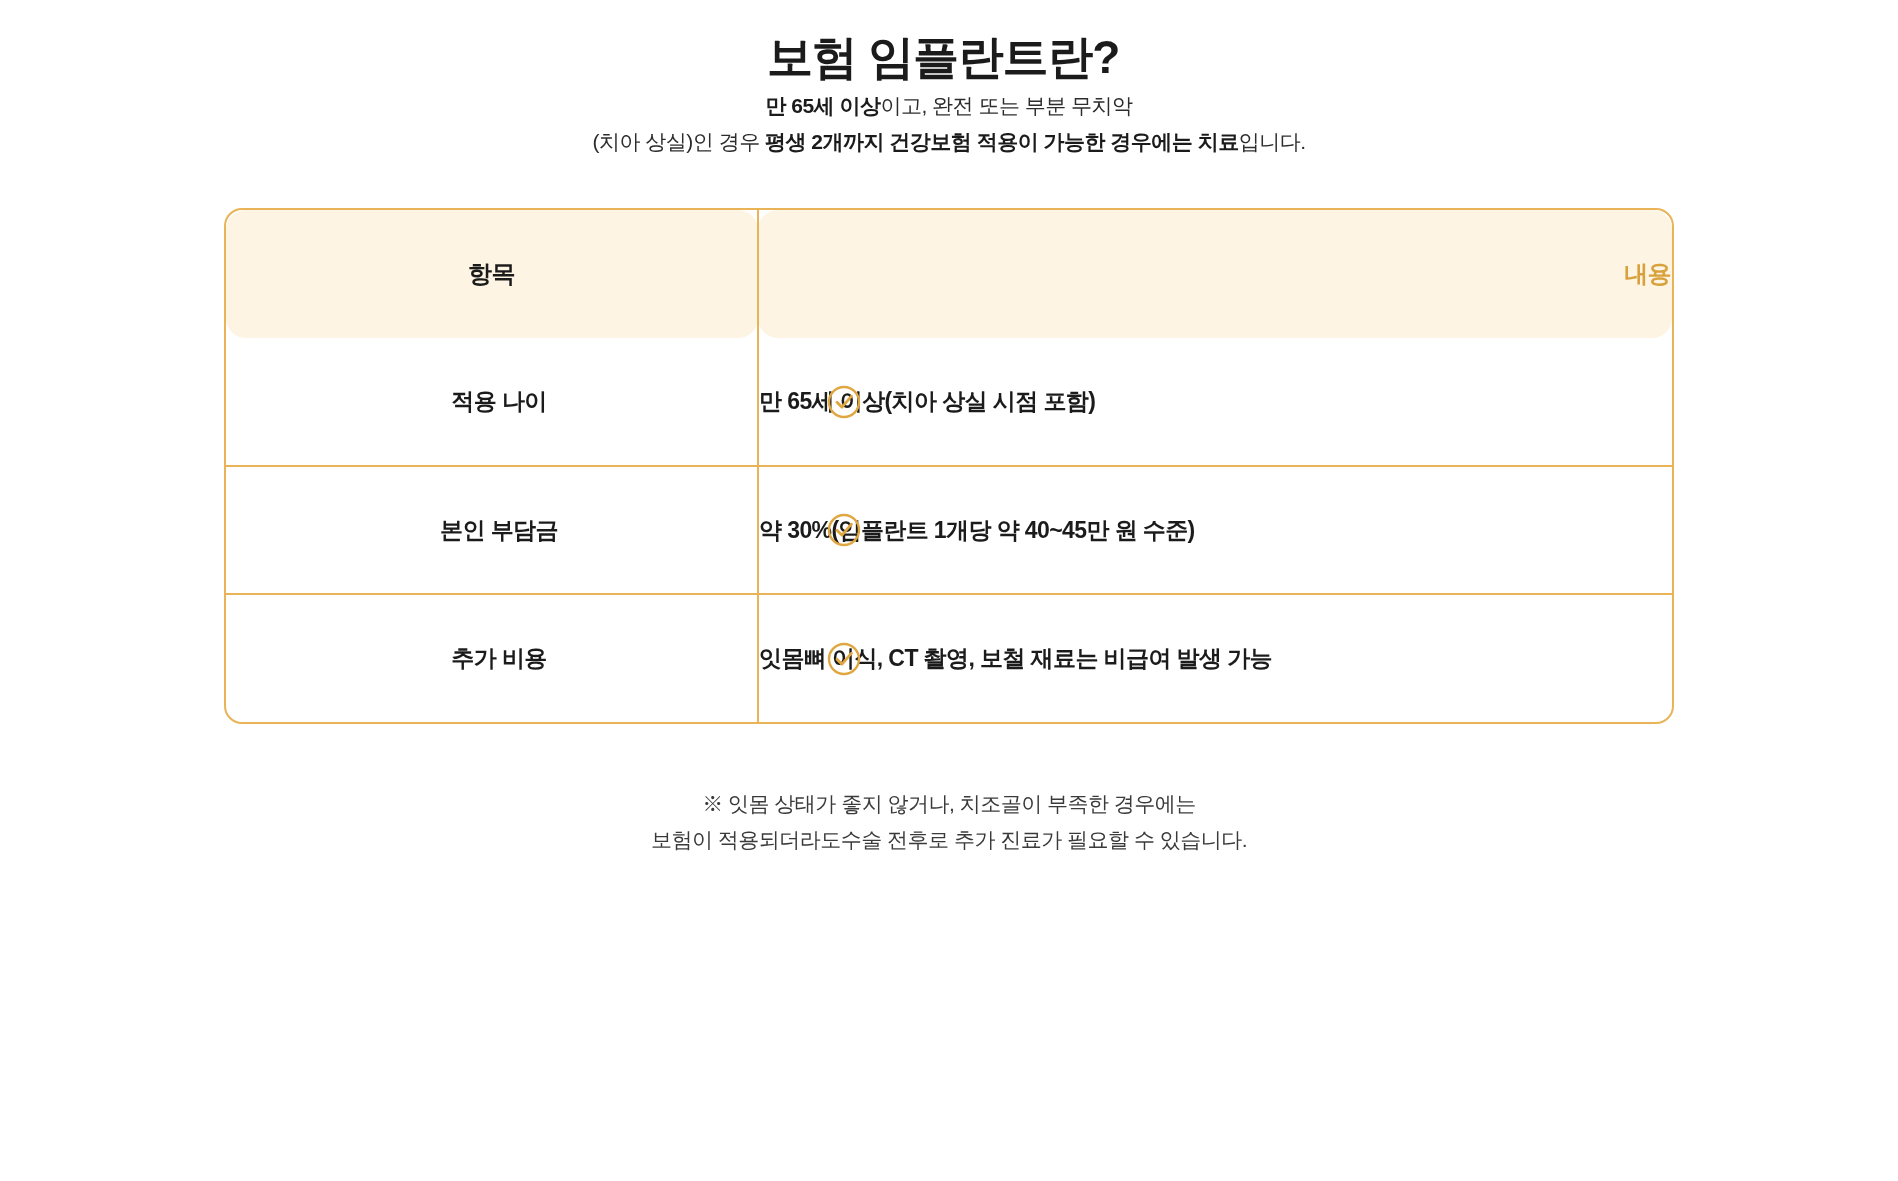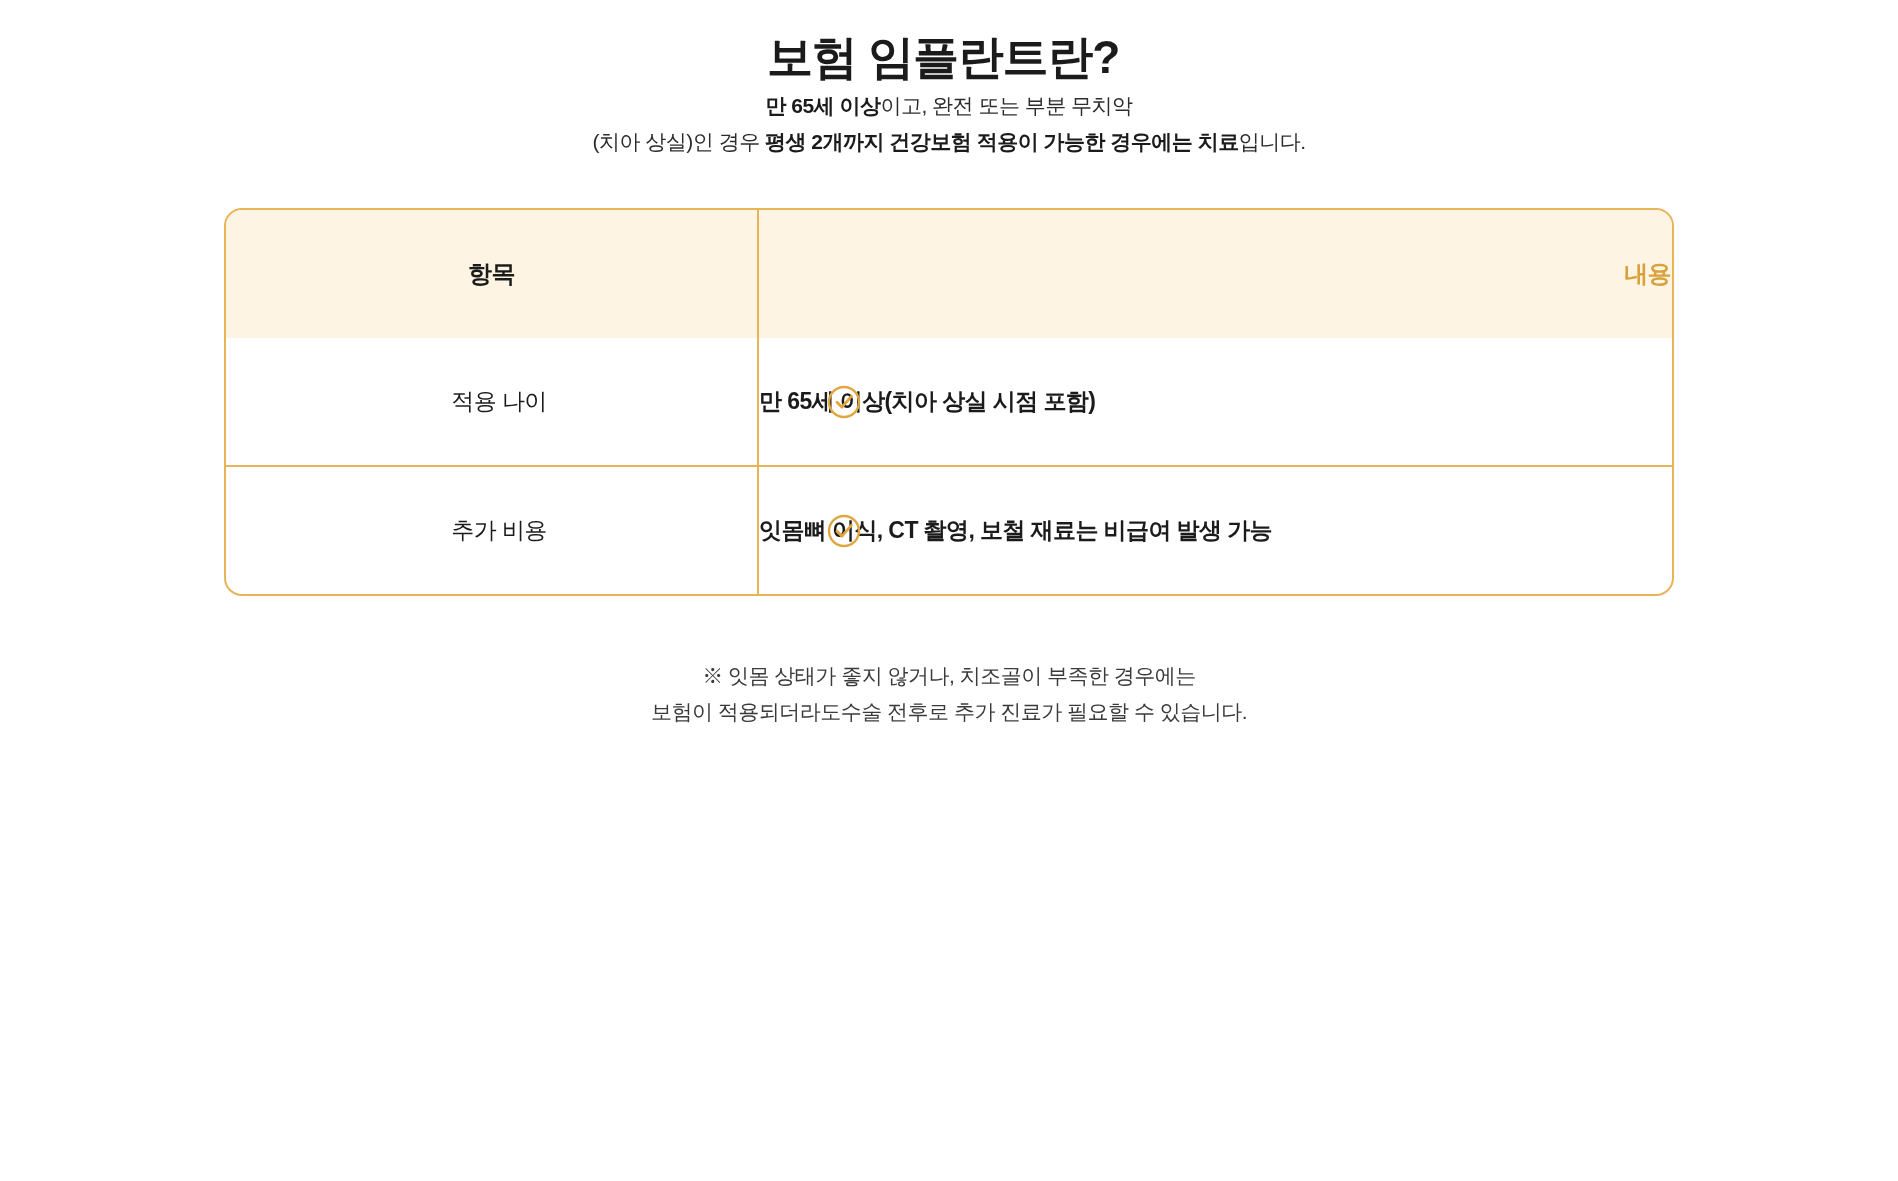--- a/index.html
+++ b/index.html
@@ -46,40 +46,40 @@
   }
   table {
     width: 100%;
     border-collapse: collapse;
     table-layout: fixed;
   }
   th, td {
     border-bottom: 2px solid #e8b457;
     vertical-align: middle;
   }
-  tr:last-child th, tr:last-child td { border-bottom: none; }
+  tr:last-child th, tr:last-child td { border-bottom: none; border-radius: 20px; }
   .col-item { width: 532px; border-right: 2px solid #e8b457; }
   thead th {
     background: #fdf4e3;
     height: 128px;
     font-size: 24px;
     font-weight: 700;
     letter-spacing: -0.6px;
   }
   thead .h-item { color: #1b1b1b; }
   thead .h-content { color: #d8a13c; text-align: right; }
   tbody td {
     height: 128px;
     font-size: 23px;
     letter-spacing: -0.6px;
     color: #1b1b1b;
   }
   tbody td.item {
     text-align: center;
-    font-weight: 400;
+    font-weight: 700;
     border-right: 2px solid #e8b457;
     padding-left: 16px;
   }
   tbody td.content {
     position: relative;
     text-align: left;
     font-weight: 700;
     padding-left: 0;
   }
   .check-icon {
@@ -137,20 +137,32 @@
                 <circle cx="17" cy="17" r="15" fill="none" stroke="#e0a741" stroke-width="2.4"></circle>
                 <path d="M10 17.2 L15 22.2 L24.5 11.2" fill="none" stroke="#e0a741" stroke-width="2.8" stroke-linecap="round" stroke-linejoin="round"></path>
               </svg>
             </span>
             <span class="content-text">만 65세 이상(치아 상실 시점 포함)</span>
           </td>
         </tr>
 
 
 
+        <tr>
+          <td class="col-item item">본인 부담금</td>
+          <td class="content">
+            <span class="check-icon">
+              <svg width="34" height="34" viewBox="0 0 34 34" xmlns="http://www.w3.org/2000/svg">
+                <circle cx="17" cy="17" r="15" fill="none" stroke="#e0a741" stroke-width="2.4"></circle>
+                <path d="M10 17.2 L15 22.2 L24.5 11.2" fill="none" stroke="#e0a741" stroke-width="2.8" stroke-linecap="round" stroke-linejoin="round"></path>
+              </svg>
+            </span>
+            <span class="content-text">약 30%(임플란트 1개당 약 40~45만 원 수준)</span>
+          </td>
+        </tr>
 
         <tr>
           <td class="col-item item">추가 비용</td>
           <td class="content">
             <span class="check-icon">
               <svg width="34" height="34" viewBox="0 0 34 34" xmlns="http://www.w3.org/2000/svg">
                 <circle cx="17" cy="17" r="15" fill="none" stroke="#e0a741" stroke-width="2.4"></circle>
                 <path d="M10 17.2 L15 22.2 L24.5 11.2" fill="none" stroke="#e0a741" stroke-width="2.8" stroke-linecap="round" stroke-linejoin="round"></path>
               </svg>
             </span>

